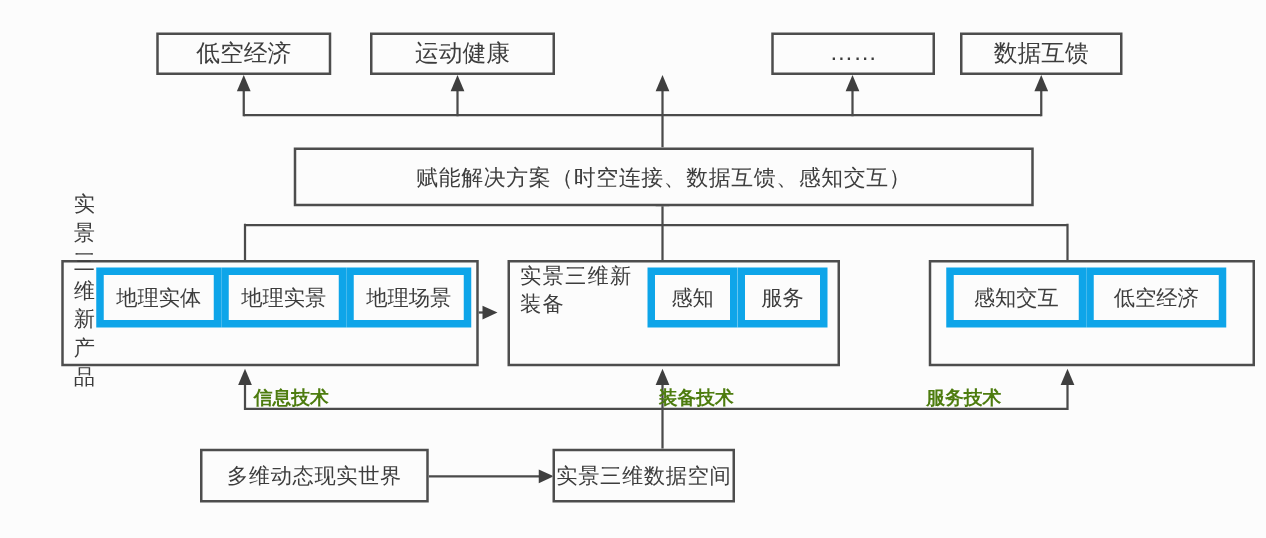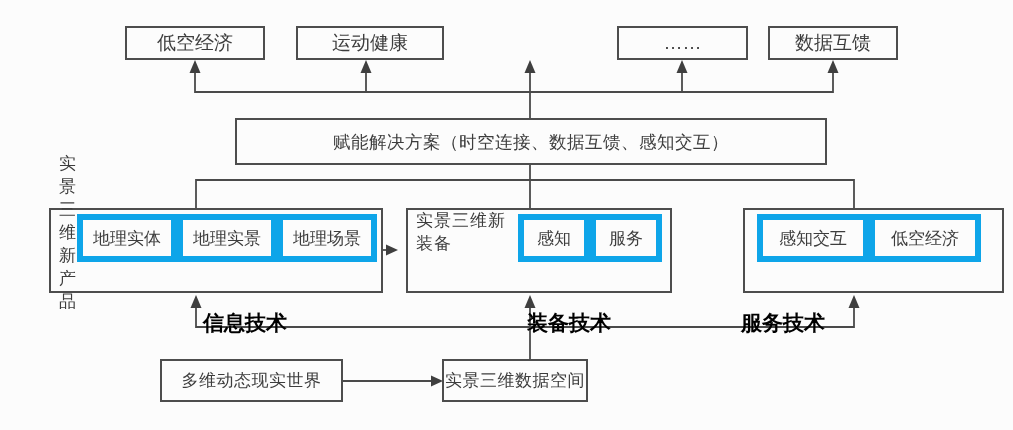--- a/index.html
+++ b/index.html
@@ -39,21 +39,21 @@
   }
   .pillar-items{display:flex;justify-content:space-between;height:31px;}
   .sub-box{
     box-sizing:border-box;border:6px solid #0ea5e9;background:#fcfcfc;
     display:flex;align-items:center;justify-content:center;
     font-size:17px;height:48px;white-space:nowrap;
   }
   .pillar-platform .pillar-items{padding:0 4px;}
   .tech-label{
     position:absolute;top:309px;height:17px;
-    font-size:21px;font-weight:bold;color:#000000;white-space:nowrap;
+    font-size:15px;font-weight:bold;color:#4d7c0f;white-space:nowrap;
   }
   .bottom-box{top:359px;height:43px;font-size:17px;letter-spacing:.5px;}
 </style>
 </head>
 <body>
 
 <div class="canvas">
 
   <svg class="connectors" viewBox="0 0 1013 430" xmlns="http://www.w3.org/2000/svg">
     <g stroke="#4a4a4a" stroke-width="1.8" fill="none">

